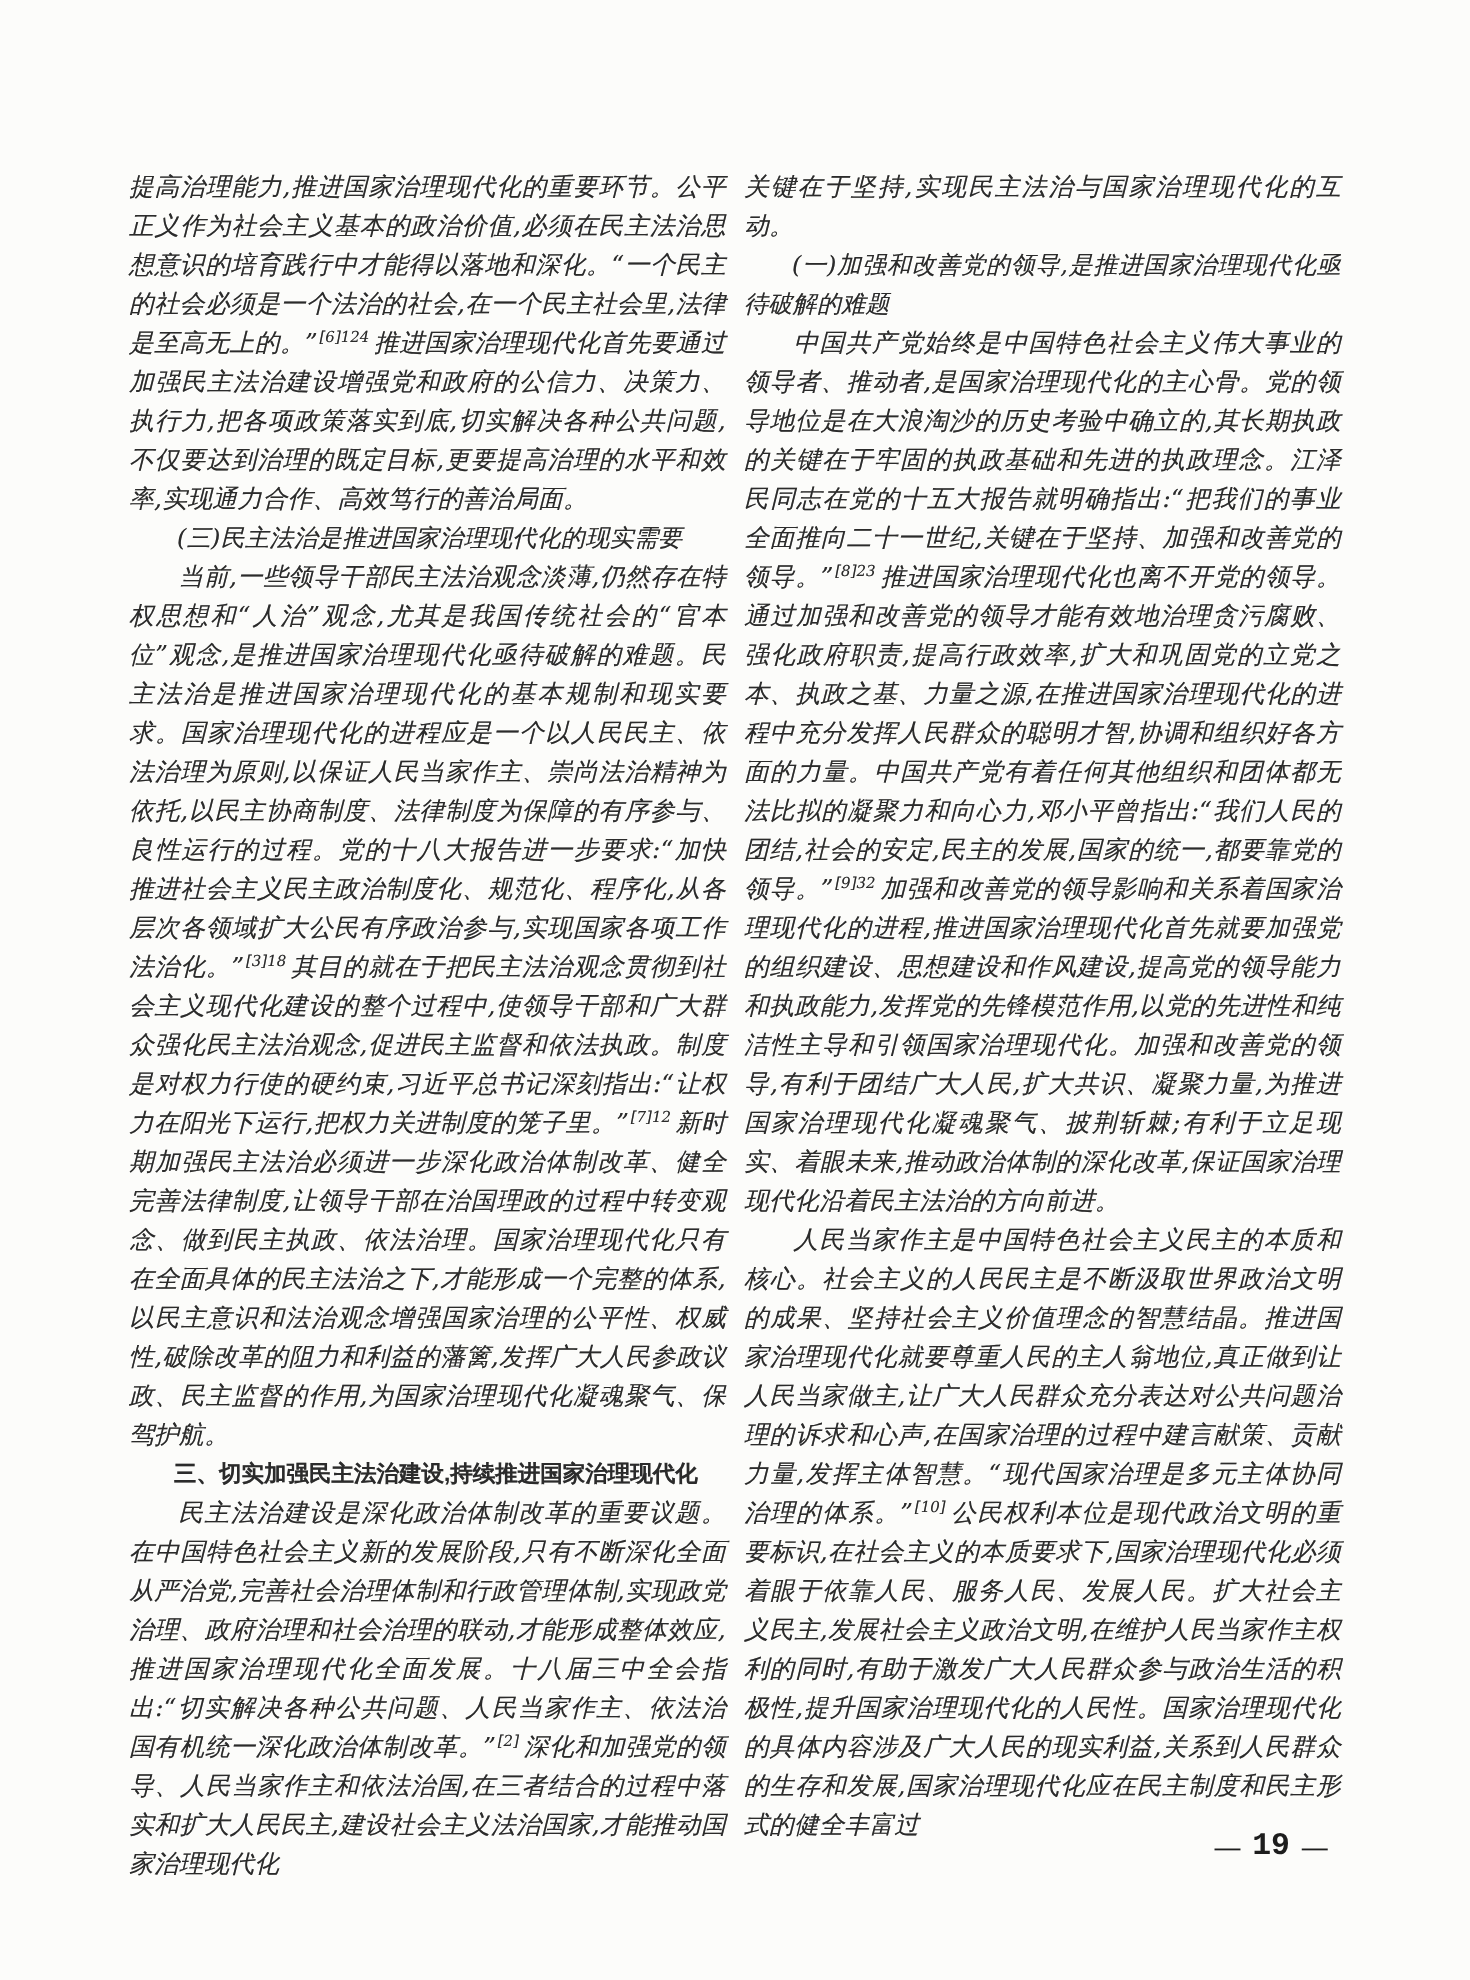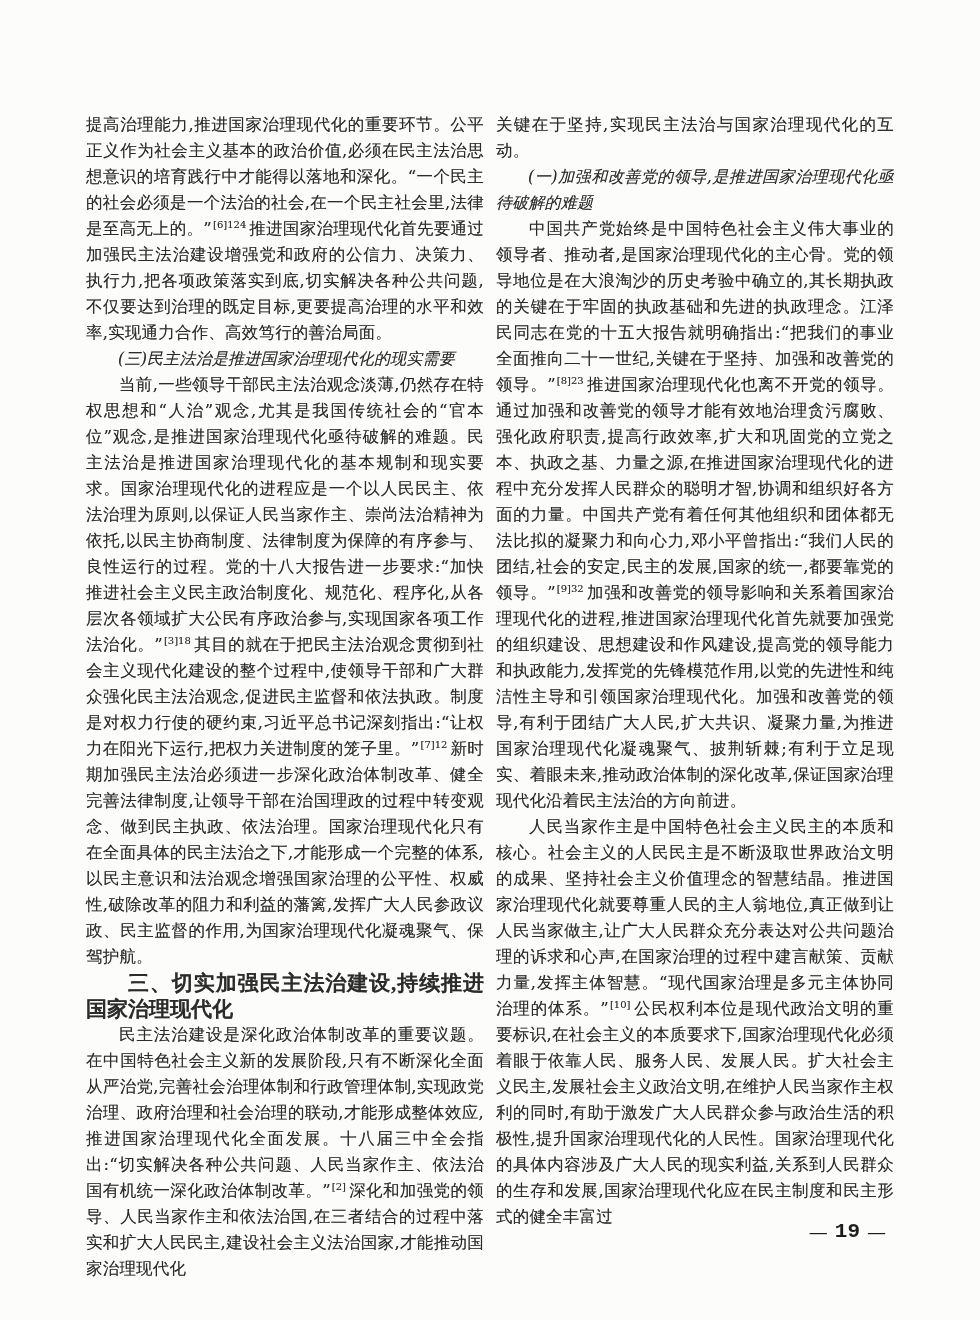--- a/index.html
+++ b/index.html
@@ -18,31 +18,32 @@
     display:flex;gap:12px;
   }
   .column{width:398px;}
   .column p{
     margin:0;
     font-size:16.5px;
     line-height:26px;
     text-align:justify;
     letter-spacing:0.2px;
     text-shadow:0 0 0.4px rgba(40,40,40,0.45);
+    font-style:italic;
   }
   .column p.indent{text-indent:2em;}
   p.heading-kai{
     font-style:italic;
     font-size:16px;
   }
   p.heading-bold{
     font-weight:700;
     font-style:normal;
-    font-size:21px;
-    font-family:Liberation Serif, serif;
+    font-size:15px;
+    font-family:Liberation Sans, sans-serif;
     letter-spacing:0;
   }
   sup{
     font-size:10px;
     line-height:0;
     vertical-align:super;
     margin:0 3px 0 1px;
     letter-spacing:0;
   }
   .footer{

